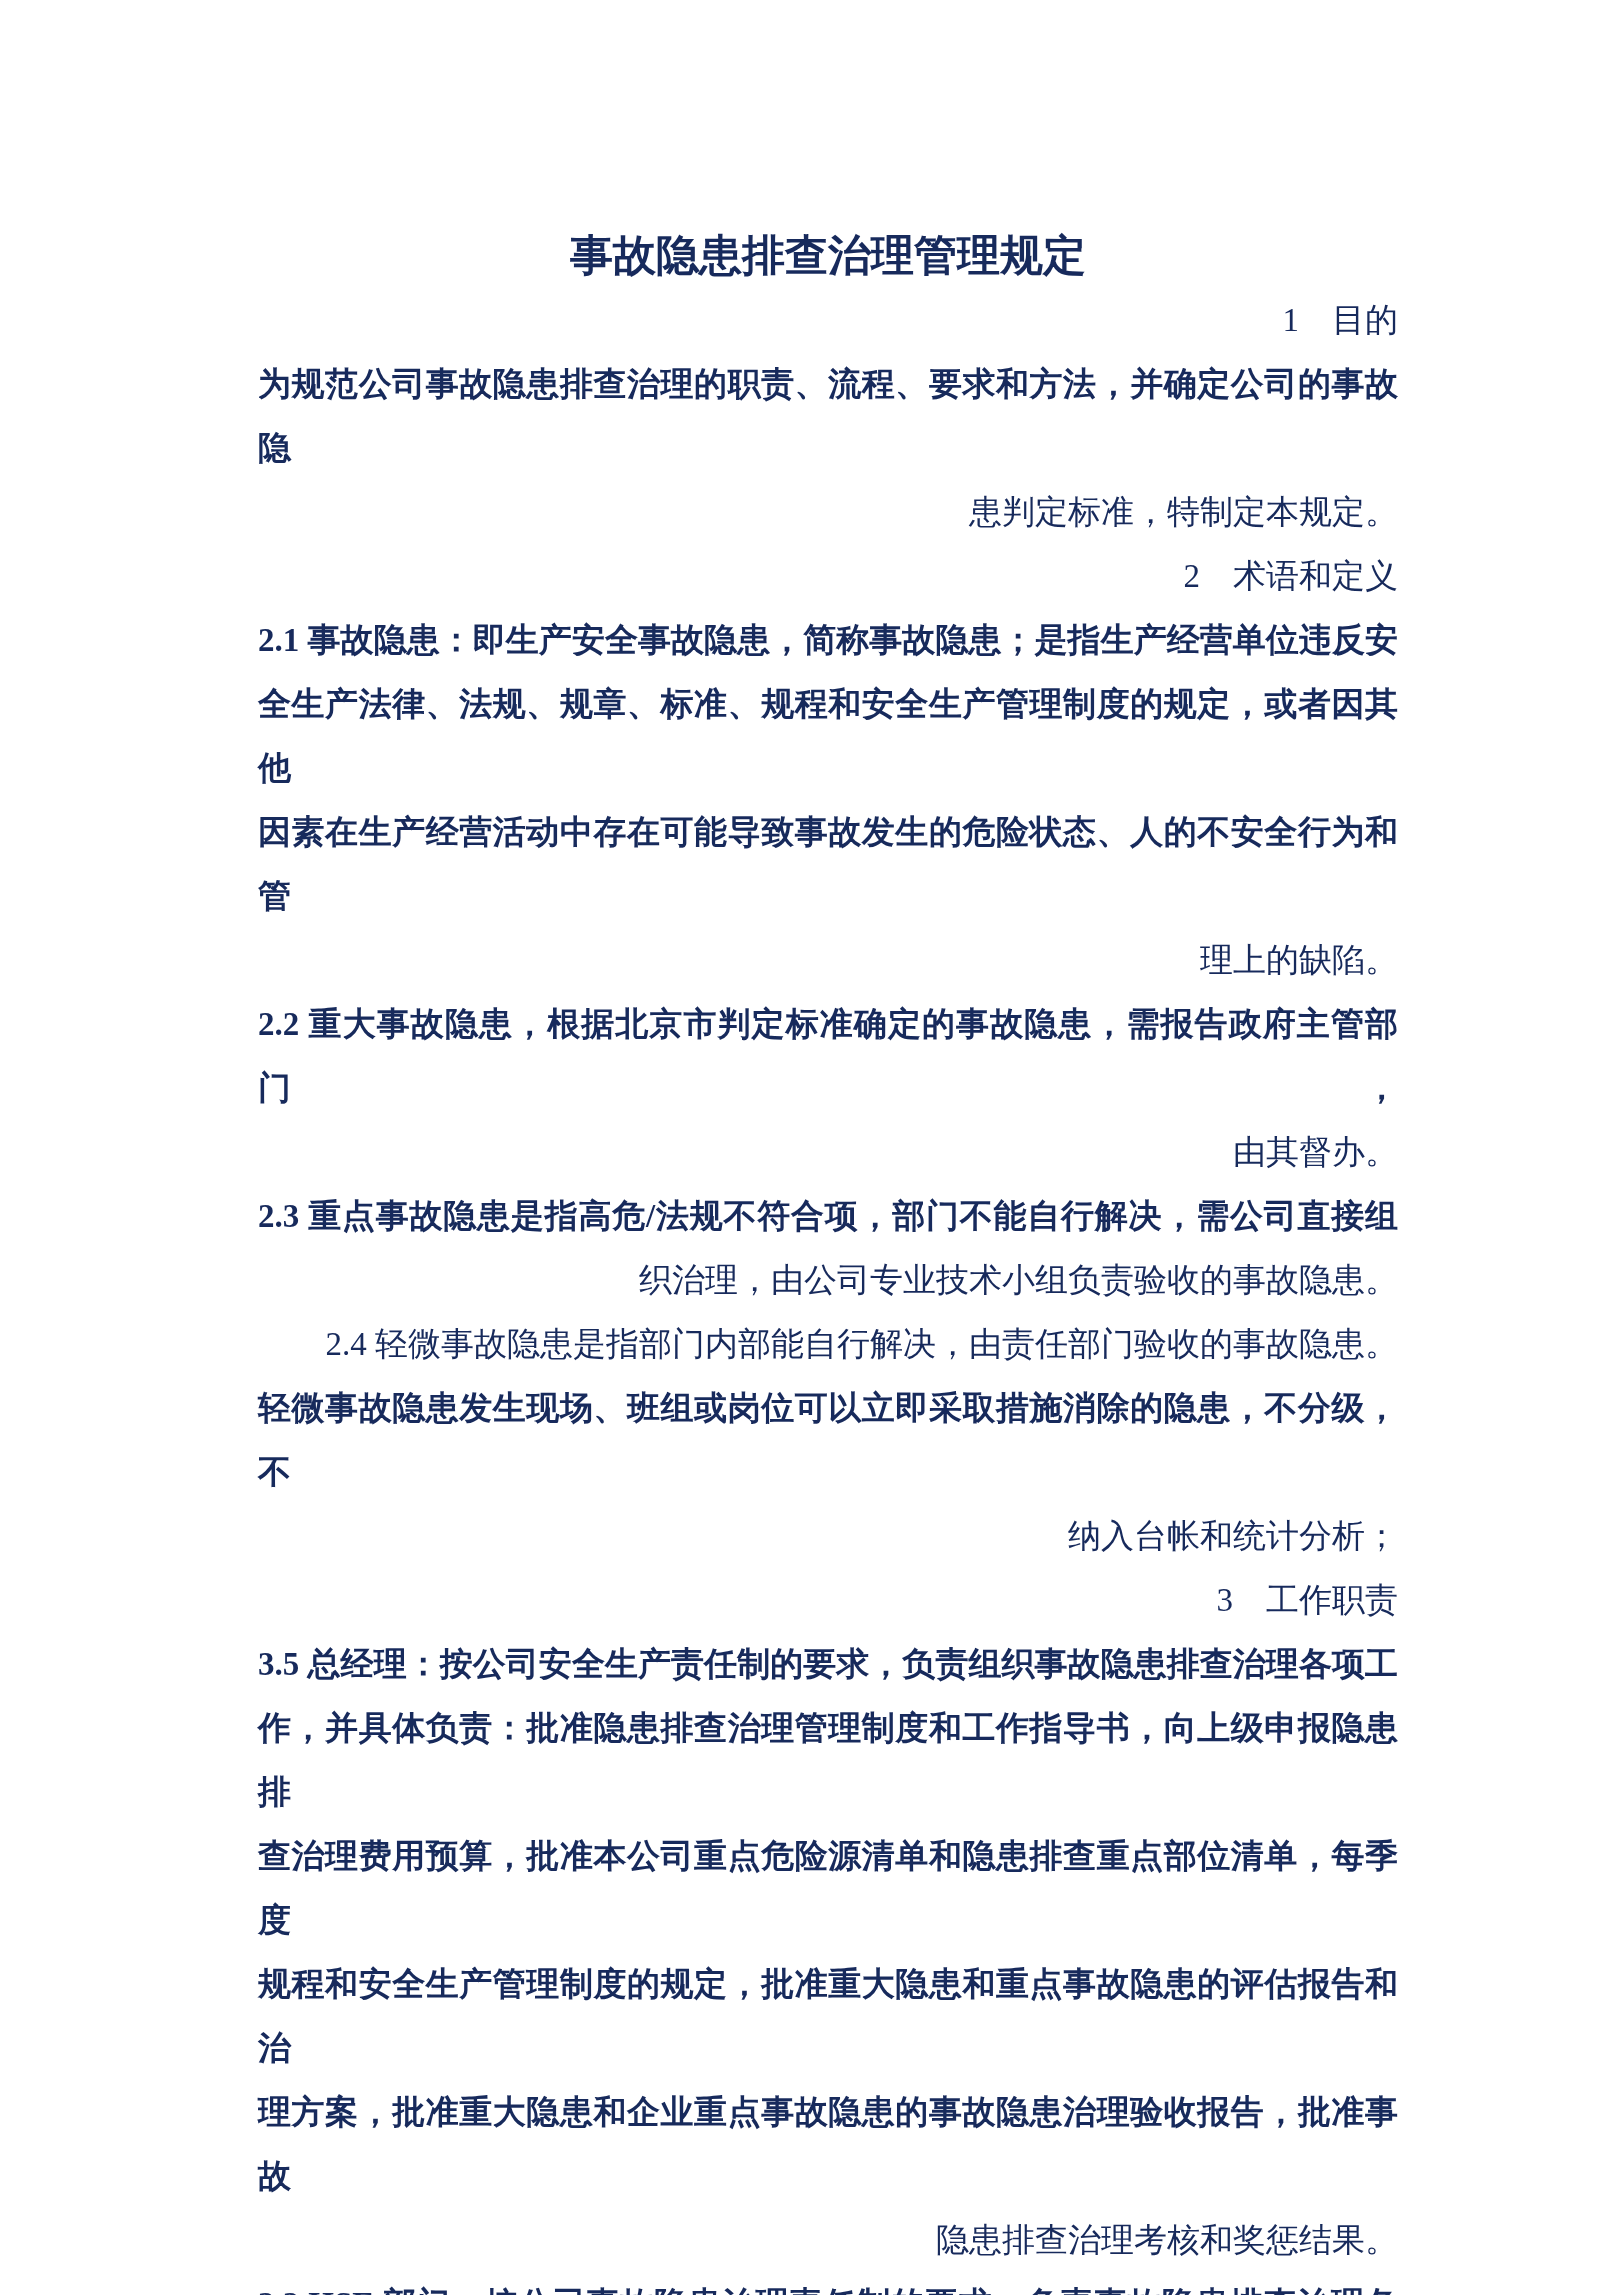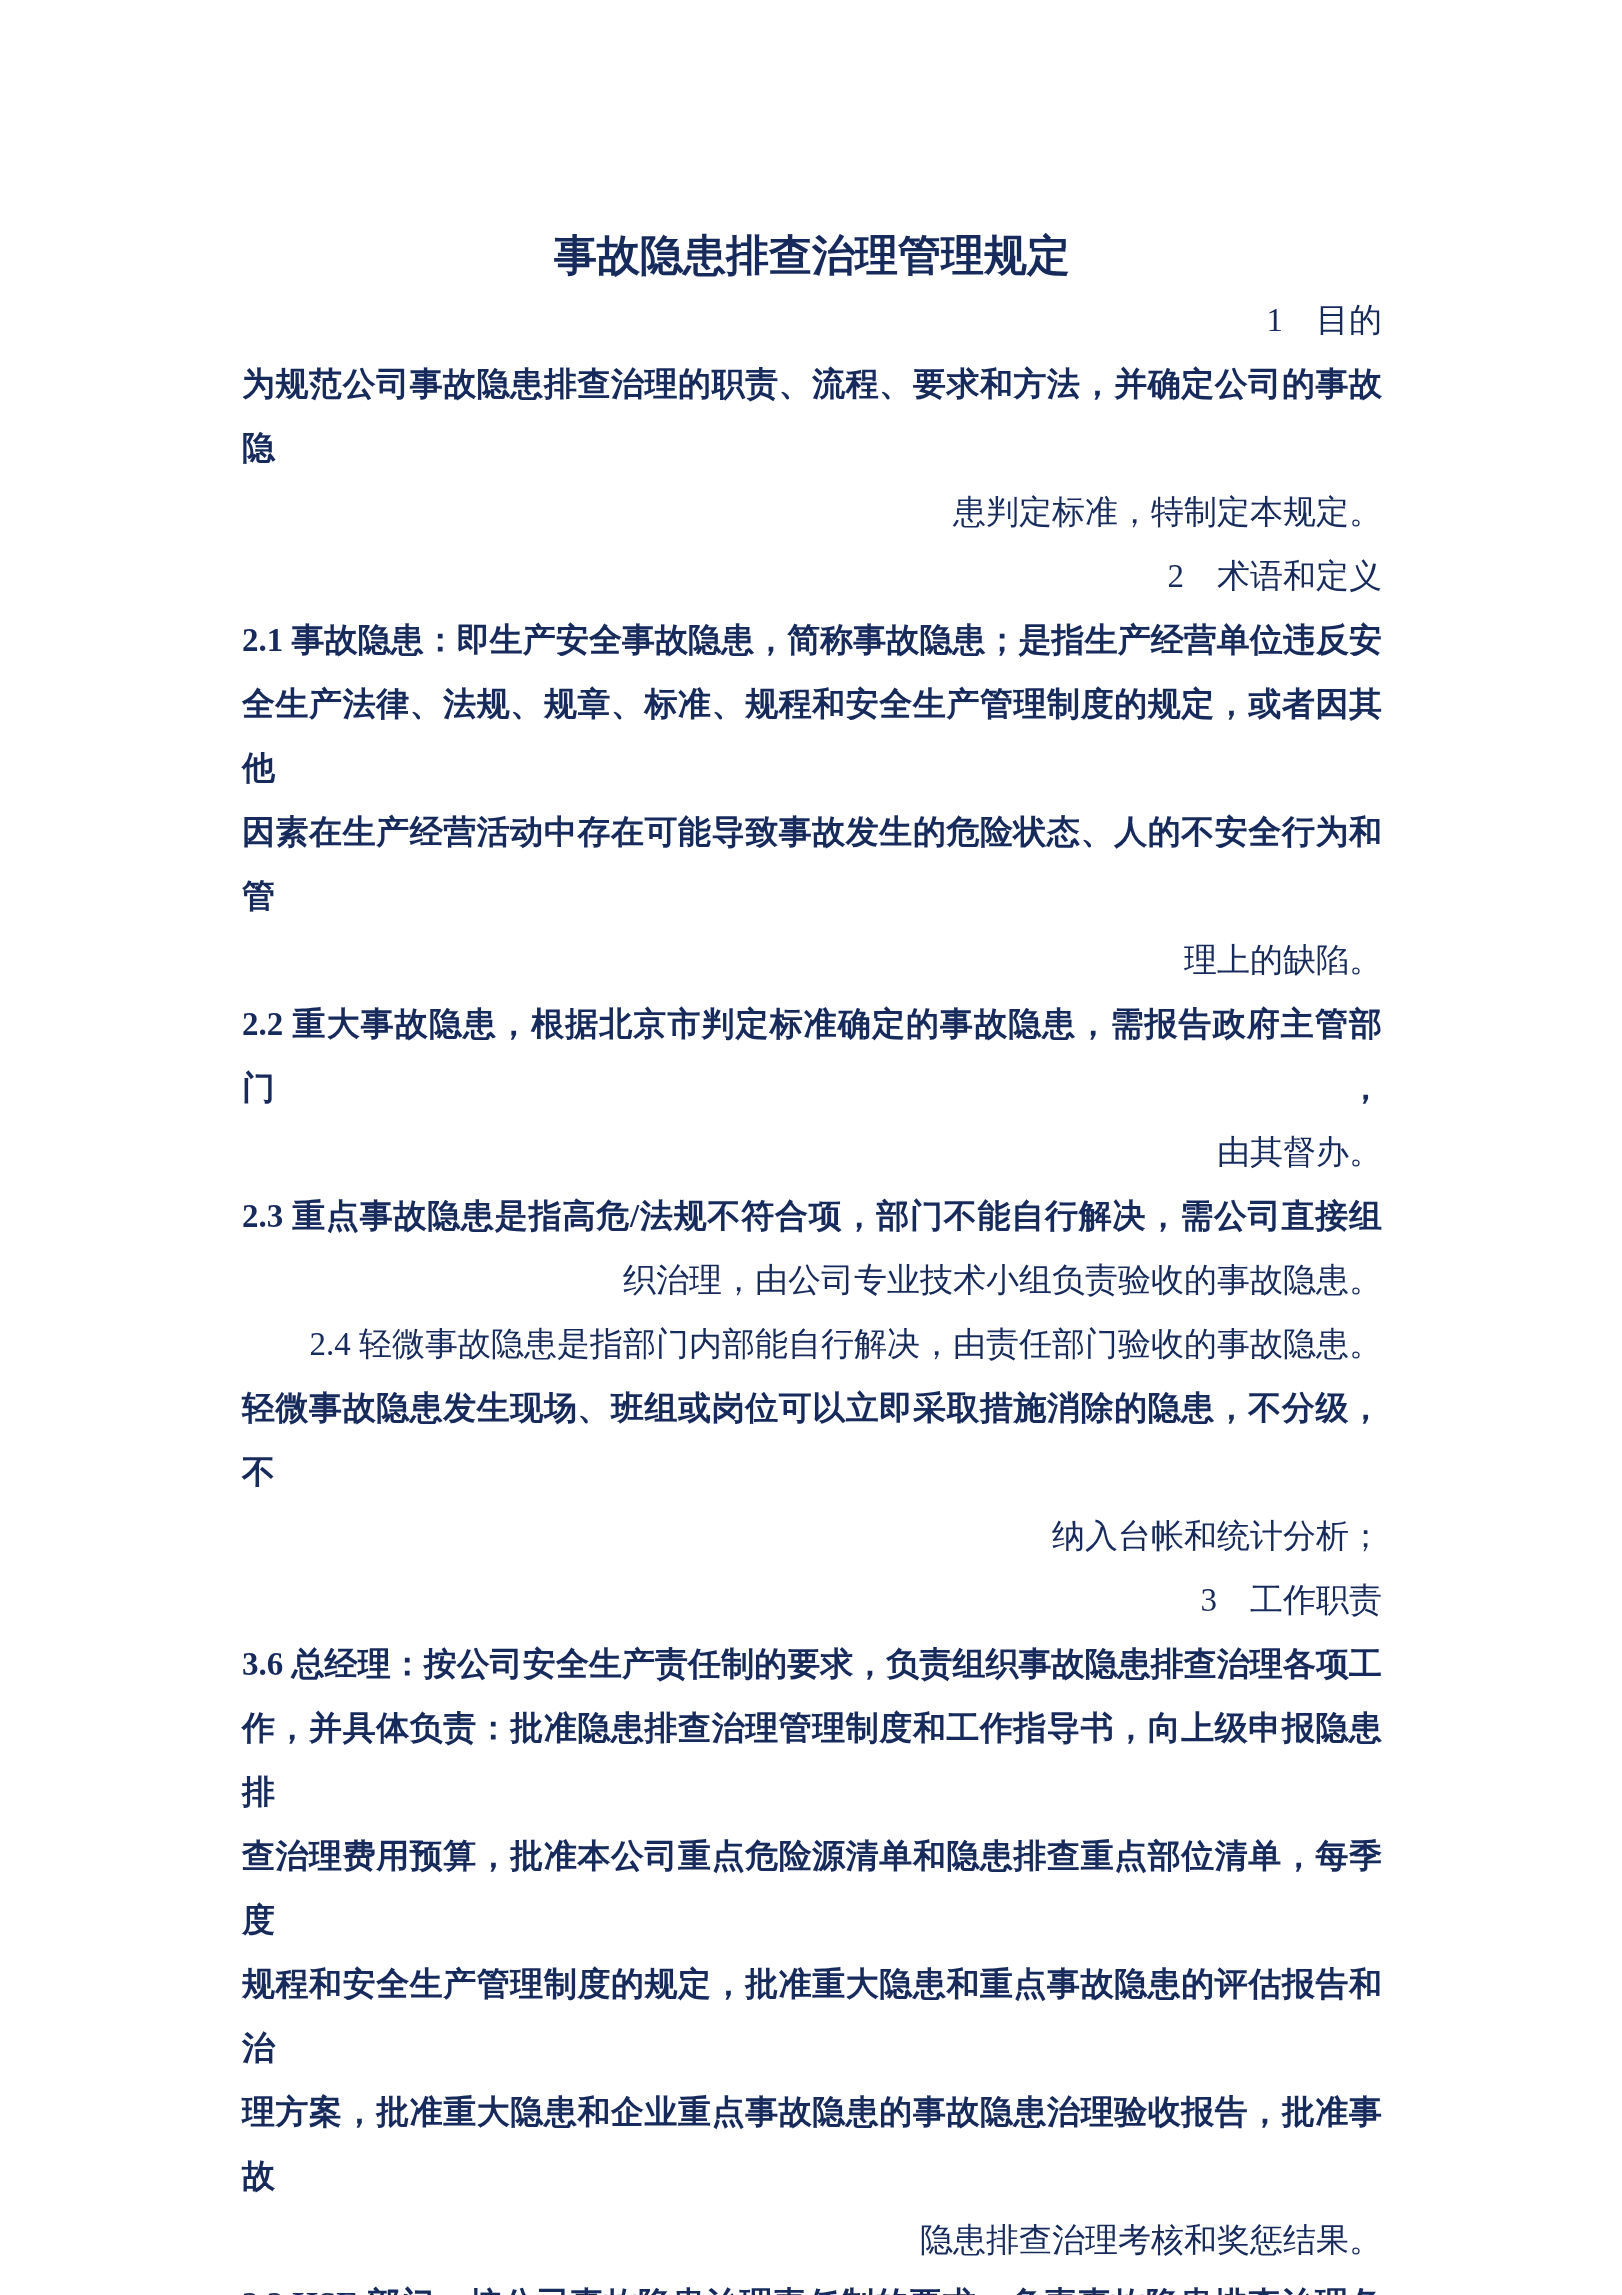--- a/index.html
+++ b/index.html
@@ -7,20 +7,21 @@
     padding: 0;
     background: #ffffff;
   }
   .page {
     position: relative;
     width: 1513px;
     height: 2295px;
     background: #ffffff;
     overflow: hidden;
     font-family: "Liberation Serif", "DejaVu Serif", serif;
+    margin-left: 16px;
   }
   .content {
     position: absolute;
     left: 242px;
     top: 224px;
     width: 1140px;
   }
   .doc-title {
     font-size: 43px;
     line-height: 64px;
@@ -58,21 +59,21 @@
         <div class="line fill">因素在生产经营活动中存在可能导致事故发生的危险状态、人的不安全行为和管</div>
         <div class="line">理上的缺陷。</div>
         <div class="line fill">2.2 重大事故隐患，根据北京市判定标准确定的事故隐患，需报告政府主管部门，</div>
         <div class="line">由其督办。</div>
         <div class="line fill">2.3 重点事故隐患是指高危/法规不符合项，部门不能自行解决，需公司直接组</div>
         <div class="line">织治理，由公司专业技术小组负责验收的事故隐患。</div>
         <div class="line">2.4 轻微事故隐患是指部门内部能自行解决，由责任部门验收的事故隐患。</div>
         <div class="line fill">轻微事故隐患发生现场、班组或岗位可以立即采取措施消除的隐患，不分级，不</div>
         <div class="line">纳入台帐和统计分析；</div>
         <div class="line">3　工作职责</div>
-        <div class="line fill">3.6 总经理：按公司安全生产责任制的要求，负责组织事故隐患排查治理各项工</div>
+        <div class="line fill">3.5 总经理：按公司安全生产责任制的要求，负责组织事故隐患排查治理各项工</div>
         <div class="line fill">作，并具体负责：批准隐患排查治理管理制度和工作指导书，向上级申报隐患排</div>
         <div class="line fill">查治理费用预算，批准本公司重点危险源清单和隐患排查重点部位清单，每季度</div>
         <div class="line fill">规程和安全生产管理制度的规定，批准重大隐患和重点事故隐患的评估报告和治</div>
         <div class="line fill">理方案，批准重大隐患和企业重点事故隐患的事故隐患治理验收报告，批准事故</div>
         <div class="line">隐患排查治理考核和奖惩结果。</div>
         <div class="line fill">3.2 HSE 部门：按公司事故隐患治理责任制的要求，负责事故隐患排查治理各项</div>
       </div>
   </div>
 </div>
 

